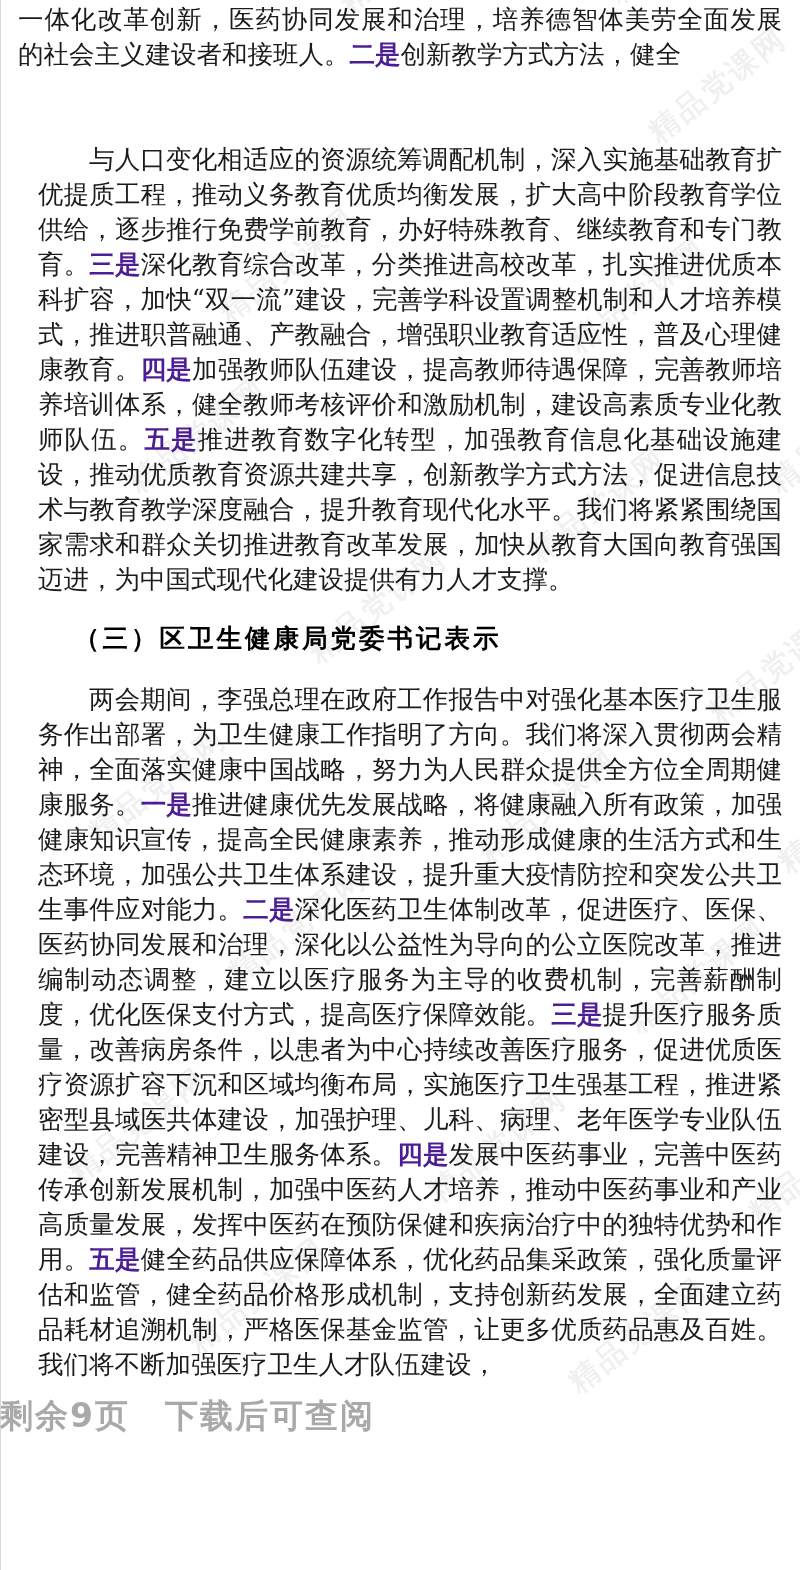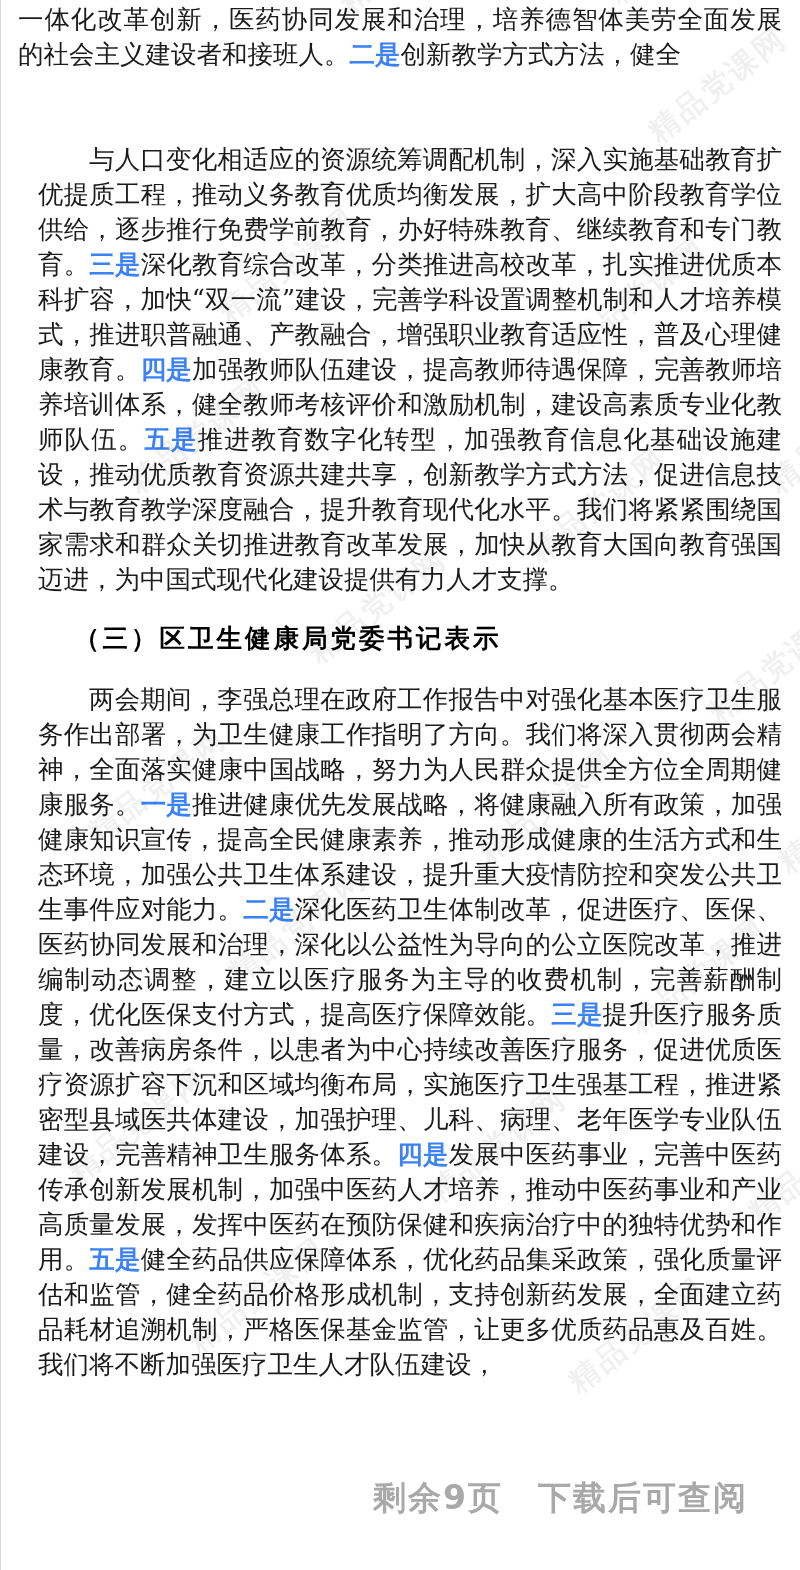--- a/index.html
+++ b/index.html
@@ -66,42 +66,42 @@
     letter-spacing: 0px;
     margin: 0;
     word-break: break-all;
   }
   .para.indent {
     text-indent: 2em;
     margin-left: 20px;
   }
   .para .b {
     font-weight: 700;
-    color: #3b82f6;
+    color: #4c1d95;
   }
   #p-top      { margin-top: 2px; }
   #p-edu      { margin-top: 70px; }
   #heading-3  {
     margin-top: 24px;
     margin-left: 56px;
     font-size: 25.5px;
     line-height: 35px;
     color: #000000;
     letter-spacing: 3px;
     font-family: "DejaVu Serif", "Liberation Serif", serif;
   }
   #p-health   { margin-top: 22px; }
 
   
   #footer {
     position: absolute;
     left: 0;
-    top: 1476px;
+    top: 1394px;
     width: 748px;
-    text-align: right;
+    text-align: left;
     z-index: 4;
   }
   #footer-text {
     display: inline-block;
     font-family: "DejaVu Sans", "Liberation Sans", sans-serif;
     font-weight: 700;
     font-size: 33px;
     letter-spacing: 2px;
     color: #a9a9a9;
     white-space: pre;

